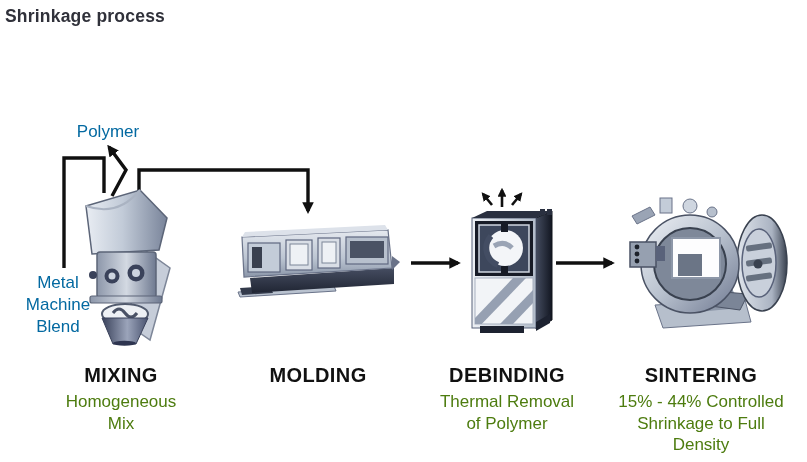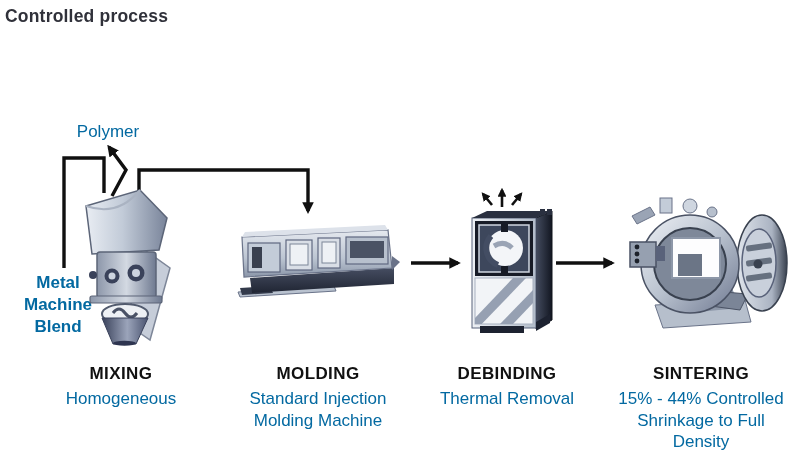--- a/index.html
+++ b/index.html
@@ -17,31 +17,31 @@
     font-size: 17.5px; font-weight: bold; color: #30313a;
     letter-spacing: 0.2px;
   }
 
   .feed-label {
     position: absolute; text-align: center;
     font-size: 17px; color: #0369a1; line-height: 22px;
   }
   .feed-label.polymer { left: 70px; top: 121px; width: 76px; }
   .feed-label.metal   { left: 16px; top: 272px; width: 84px; }
-  .feed-line { display: block; font-weight: bold; }
+  .feed-line { display: block; }
 
   .stage {
     position: absolute; top: 364px; text-align: center;
   }
   .stage-heading {
-    font-size: 17px; font-weight: bold; color: #111111;
+    font-size: 20px; font-weight: bold; color: #111111;
     letter-spacing: 0.4px;
   }
   .stage-desc {
-    margin-top: 4px; font-size: 17px; line-height: 21.5px; color: #0369a1;
+    margin-top: 4px; font-size: 17px; line-height: 21.5px; color: #4d7c0f;
   }
   .dline { display: block; }
 
   .stage.s-mixing    { left: 31px;  width: 180px; }
   .stage.s-molding   { left: 228px; width: 180px; }
   .stage.s-debinding { left: 417px; width: 180px; }
   .stage.s-sintering { left: 601px; width: 200px; }
 
   svg.overlay {
     position: absolute; left: 0; top: 0; pointer-events: none;
@@ -50,21 +50,21 @@
   .m-mixer     { left: 76px;  top: 186px; }
   .m-molding   { left: 236px; top: 224px; }
   .m-debinding { left: 470px; top: 208px; }
   .m-sintering { left: 618px; top: 196px; }
 </style>
 </head>
 <body>
 
 <div class="canvas">
 
-  <div class="page-title">Controlled process</div>
+  <div class="page-title">Shrinkage process</div>
 
   <svg class="overlay" width="807" height="462" viewBox="0 0 807 462">
     <defs>
       <marker id="ah" viewBox="0 0 10 10" refX="7.5" refY="5" markerWidth="3.4" markerHeight="3.4" orient="auto-start-reverse">
         <path d="M0,0 L10,5 L0,10 z" fill="#101010"></path>
       </marker>
     </defs>
     <g fill="none" stroke="#101010" stroke-width="3.4">
       <polyline points="64,268 64,158 104,158 104,193"></polyline>
       <polyline points="112,196 126,170 109,147" marker-end="url(#ah)"></polyline>
@@ -219,35 +219,33 @@
     <rect x="38" y="50" width="9" height="15" fill="#59627a"></rect>
     <circle cx="19" cy="51" r="2.4" fill="#1d222b"></circle>
     <circle cx="19" cy="58" r="2.4" fill="#1d222b"></circle>
     <circle cx="19" cy="65" r="2.4" fill="#1d222b"></circle>
   </svg>
 
   <div class="stage s-mixing">
     <div class="stage-heading">MIXING</div>
     <div class="stage-desc">
       <span class="dline">Homogeneous</span>
+      <span class="dline">Mix</span>
     </div>
   </div>
 
   <div class="stage s-molding">
     <div class="stage-heading">MOLDING</div>
-    <div class="stage-desc">
-      <span class="dline">Standard Injection</span>
-      <span class="dline">Molding Machine</span>
-    </div>
   </div>
 
   <div class="stage s-debinding">
     <div class="stage-heading">DEBINDING</div>
     <div class="stage-desc">
       <span class="dline">Thermal Removal</span>
+      <span class="dline">of Polymer</span>
     </div>
   </div>
 
   <div class="stage s-sintering">
     <div class="stage-heading">SINTERING</div>
     <div class="stage-desc">
       <span class="dline">15% - 44% Controlled</span>
       <span class="dline">Shrinkage to Full</span>
       <span class="dline">Density</span>
     </div>

